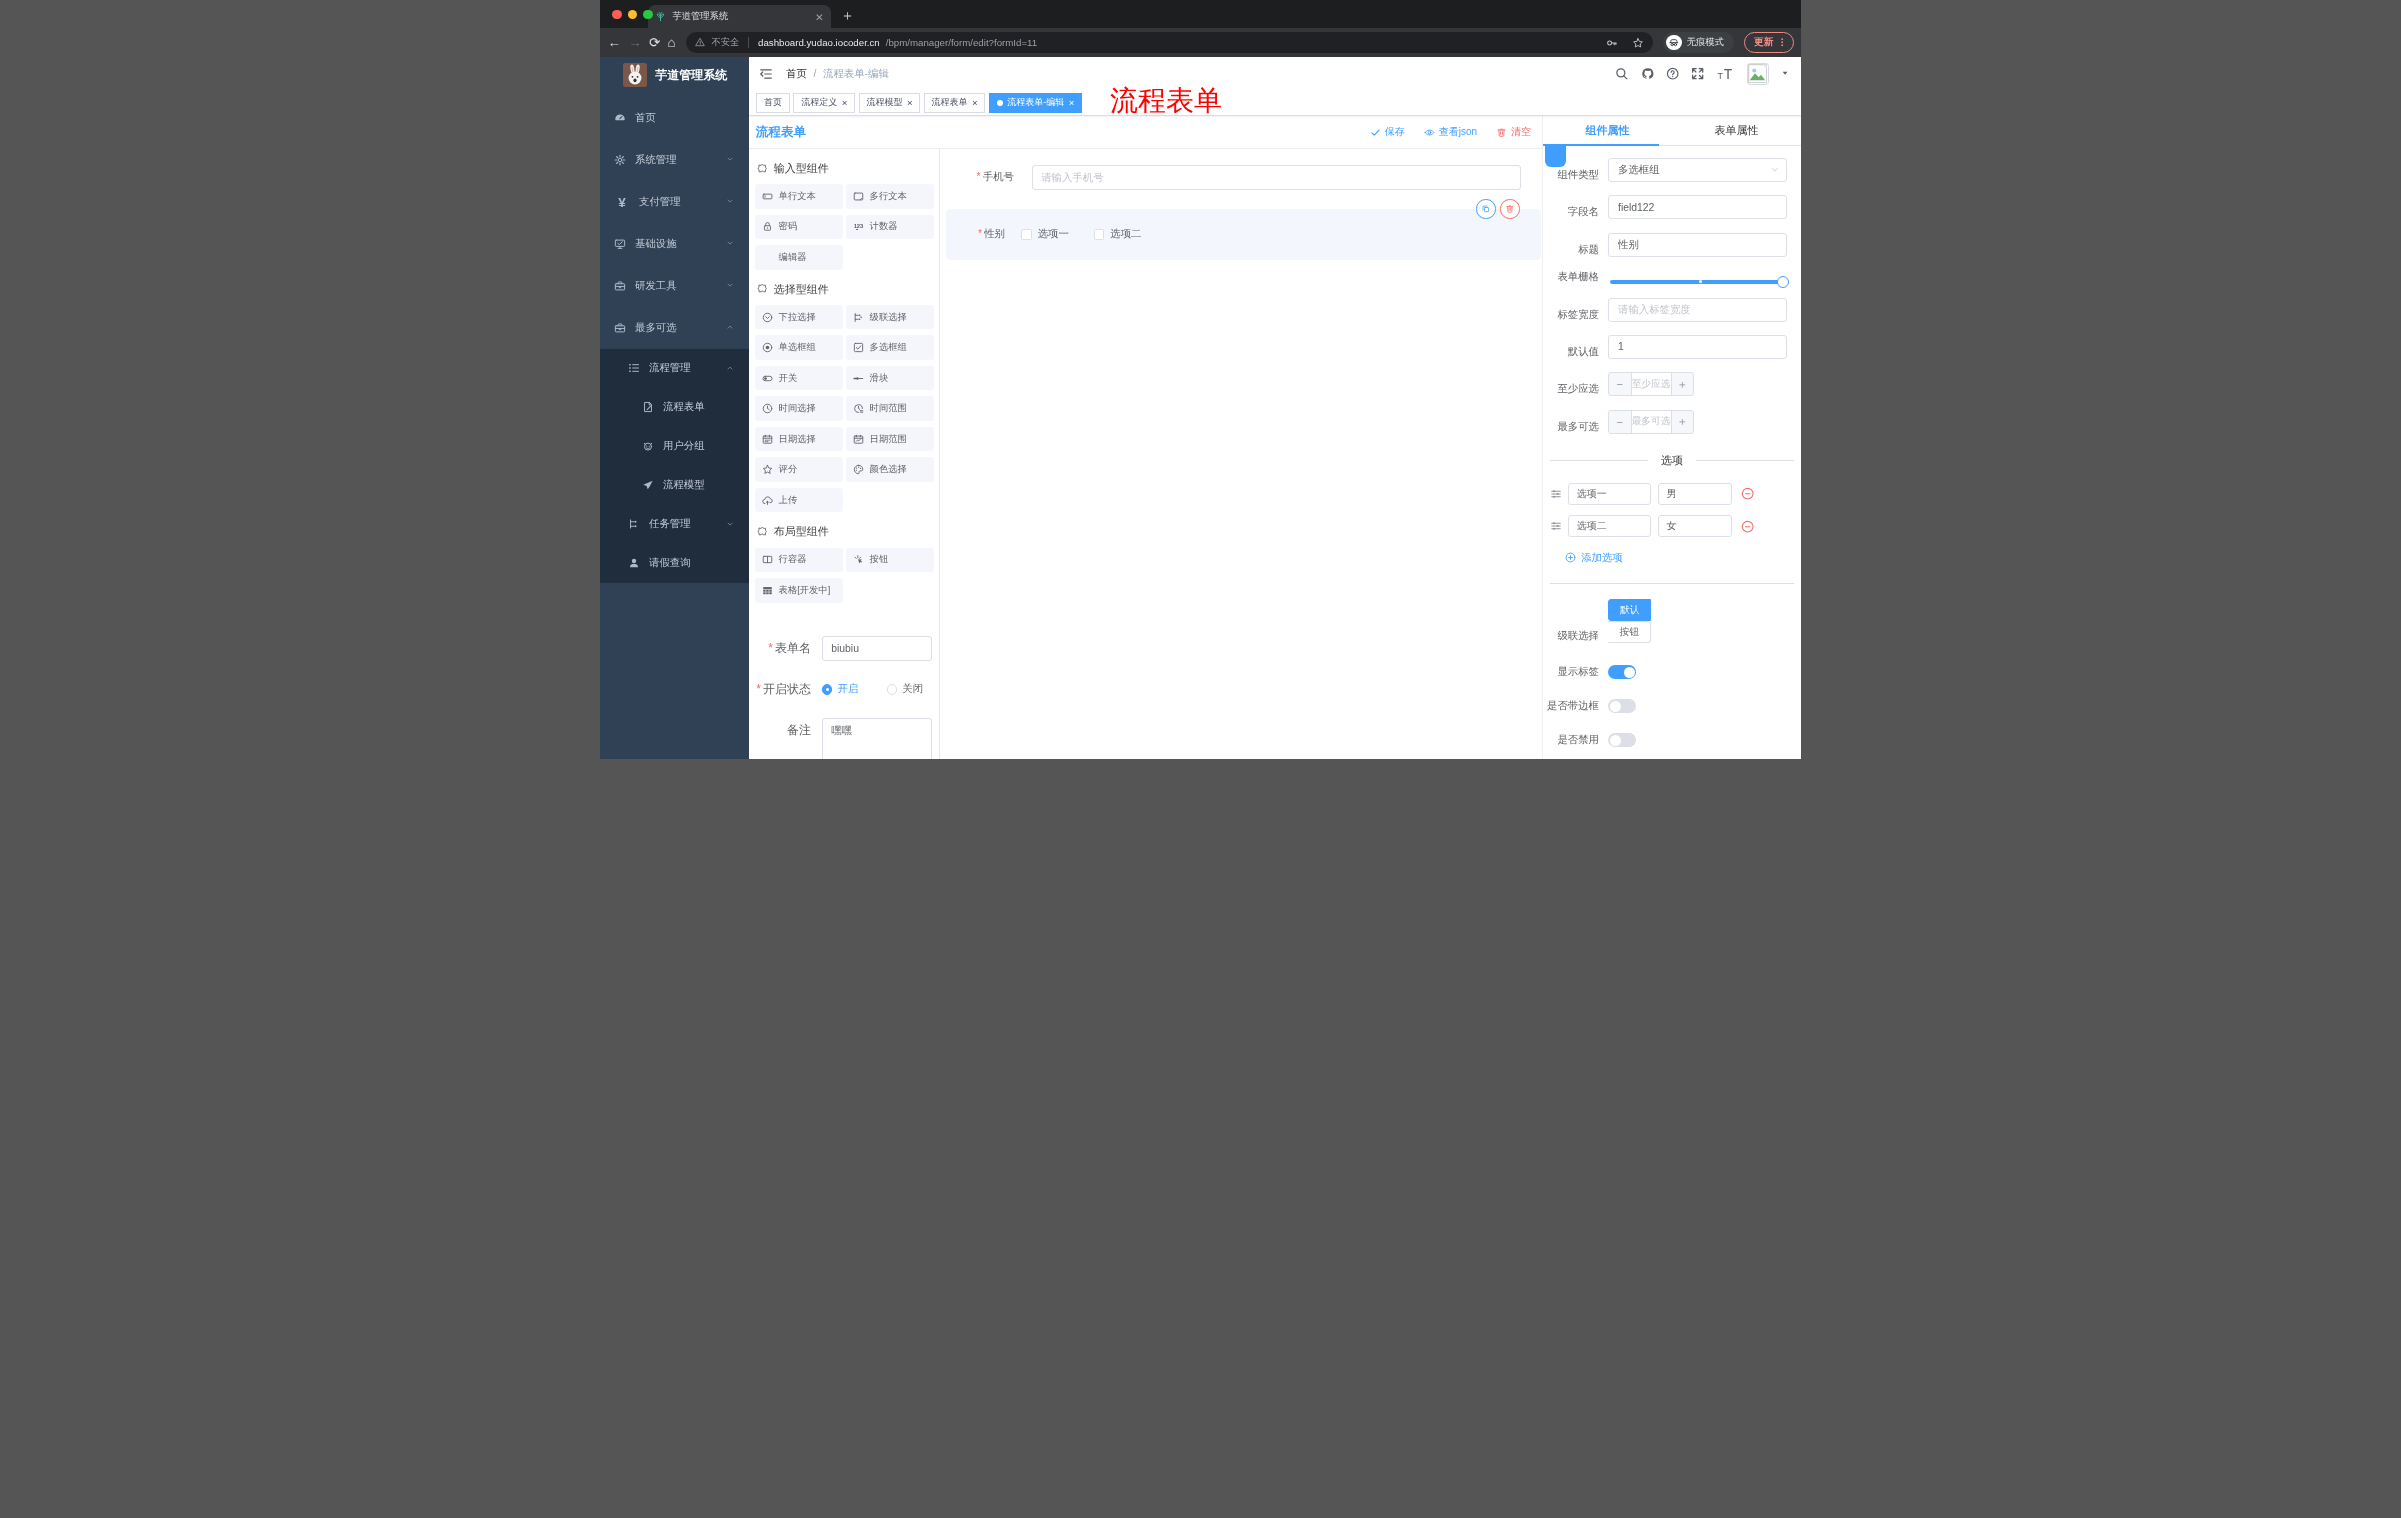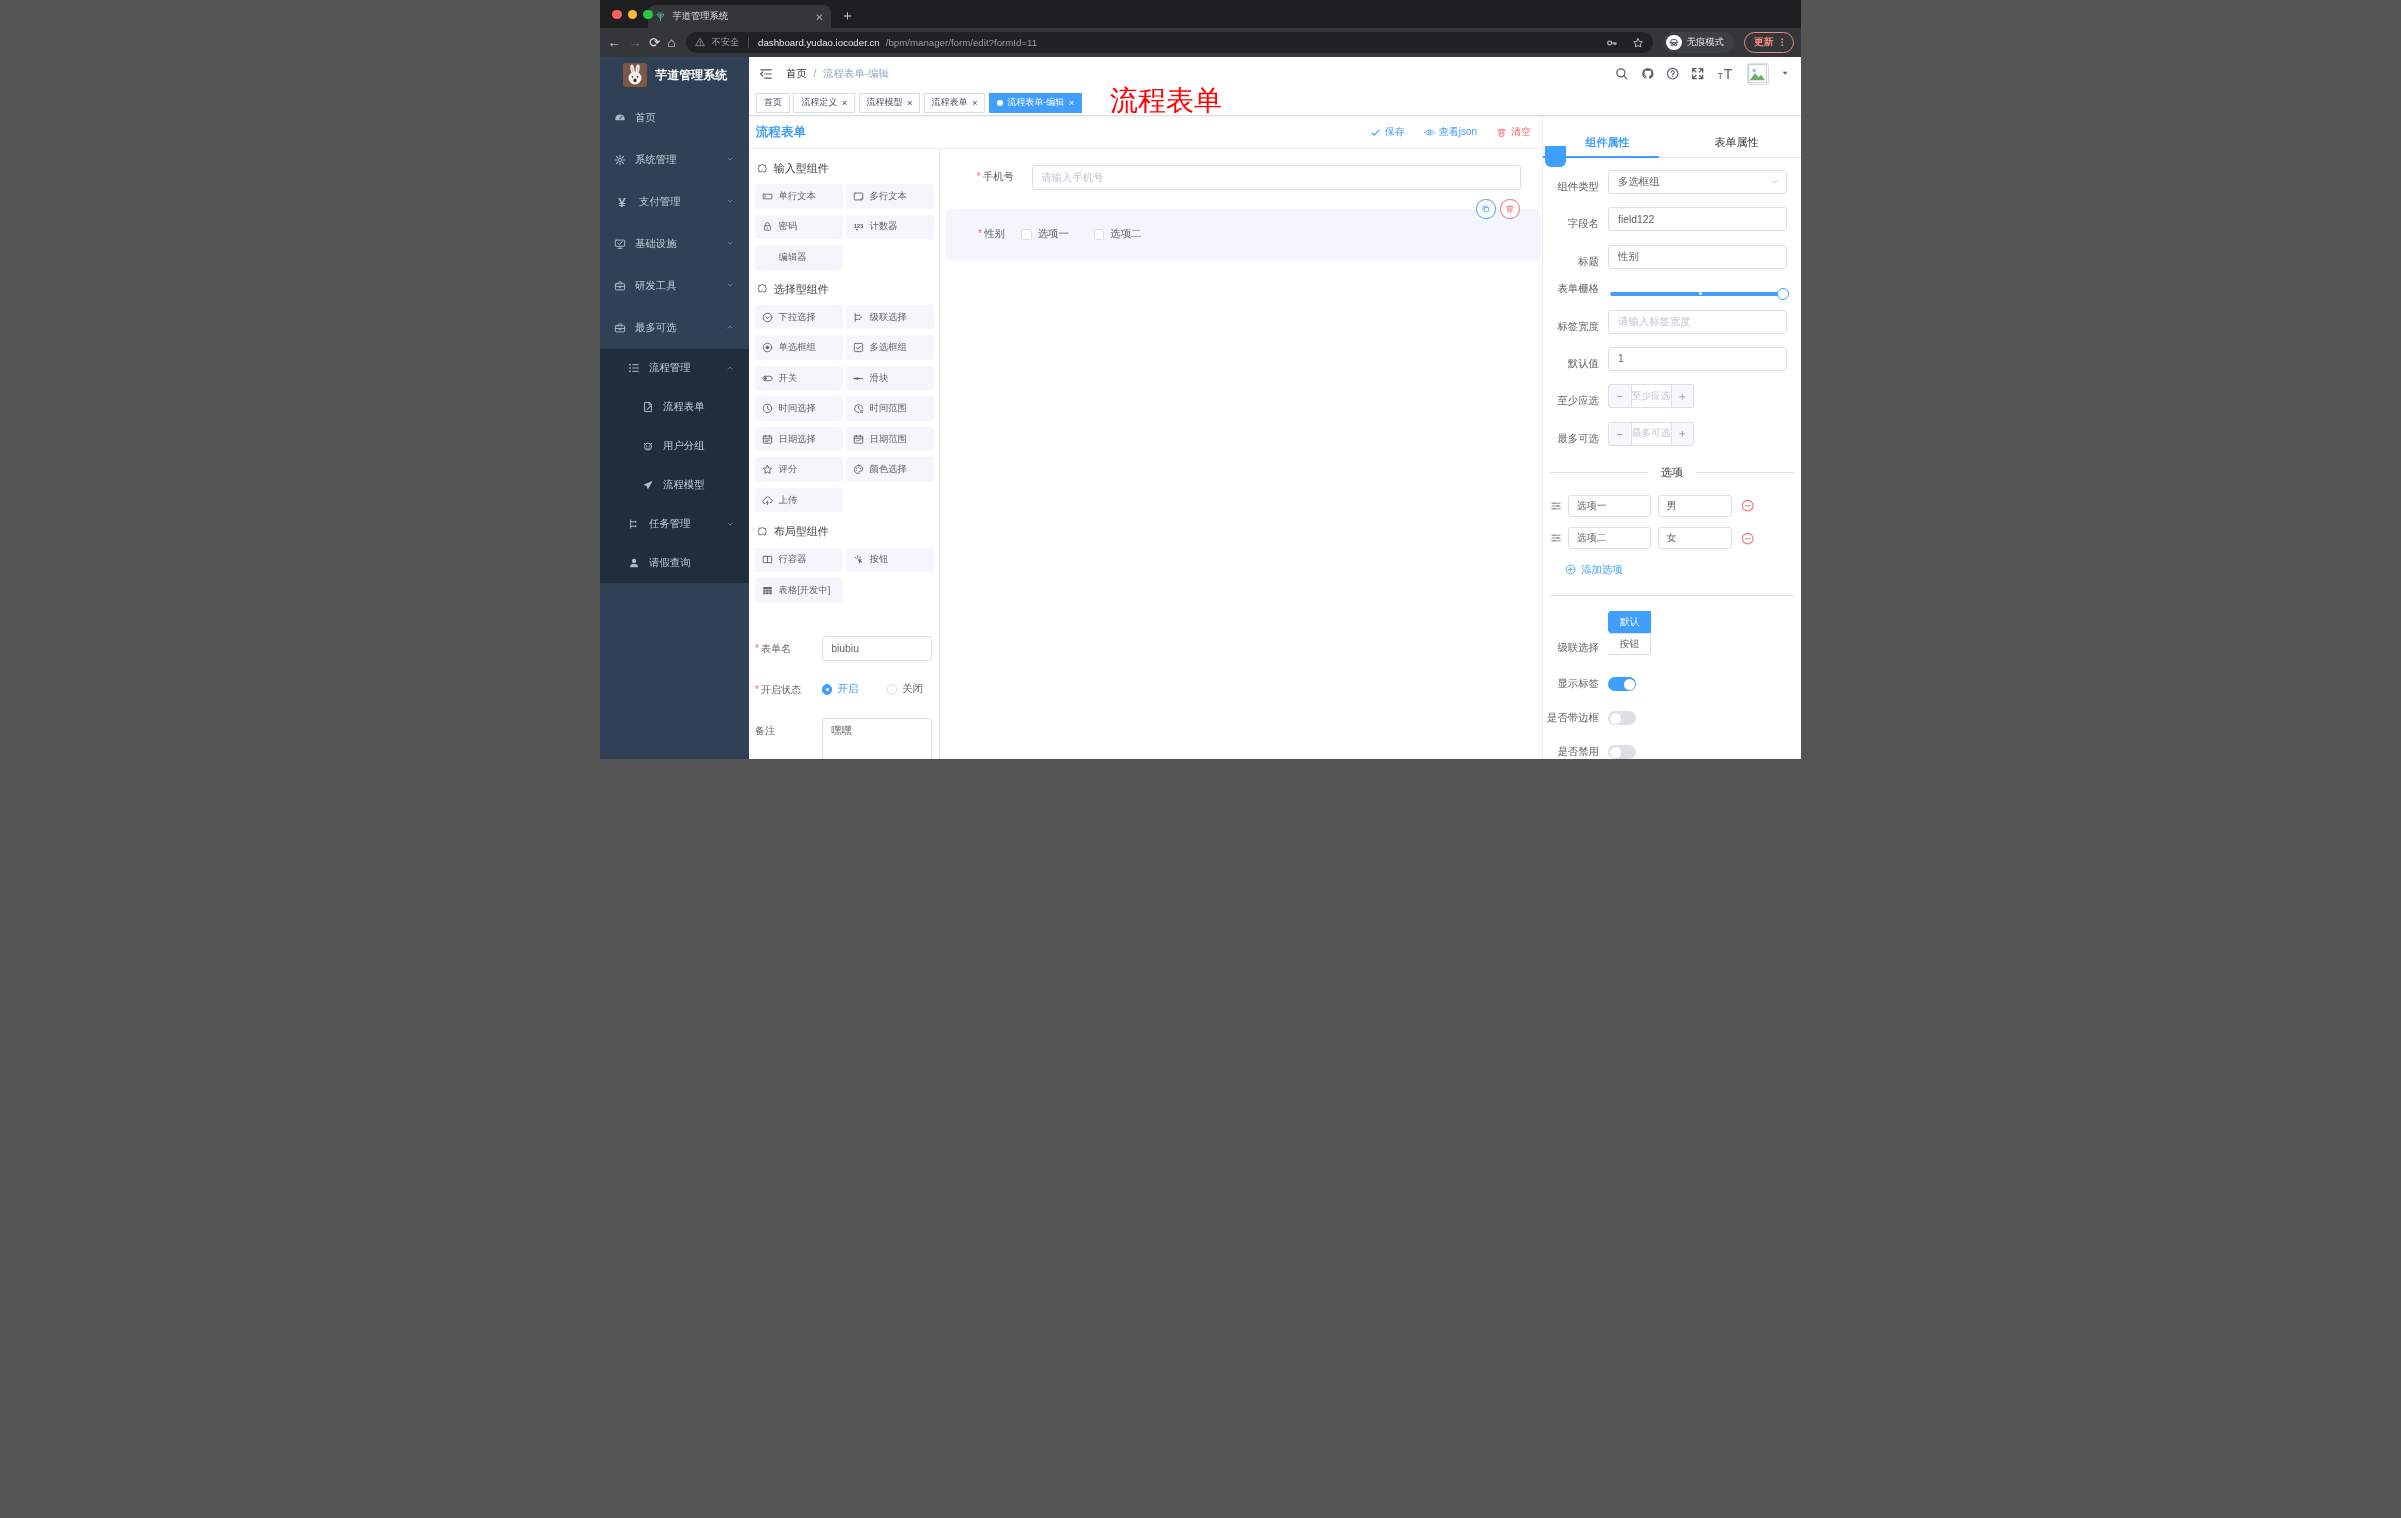--- a/index.html
+++ b/index.html
@@ -88,21 +88,21 @@
   .palette { width:191px; flex-shrink:0; border-right:0.7px solid #e8e8e8; padding:0 6.7px 0 6px; overflow:hidden; }
   .p-sec-title { display:flex; align-items:center; gap:6px; margin:12px 0 8.2px 0.7px; font-size:11px; color:#3d3d3d; }
   .p-sec-title .pi { font-size:12px; color:#707070; display:flex; }
   .chips { display:grid; grid-template-columns:88px 88px; gap:6px 3px;text-align:center; }
   .chip { height:24.5px; background:#f4f6fc; border-radius:3px; display:flex; align-items:center; gap:5.2px; padding-left:7.4px; font-size:9.3px; color:#606266; cursor:grab; white-space:nowrap; }
   .chip .ci { width:11px; font-size:11px; color:#5f6368; display:flex; justify-content:center; flex-shrink:0; }
 
   .meta-form { margin-top:33px; }
   .mf-row { display:flex; margin-bottom:16.3px; align-items:center; }
   .mf-row.top { align-items:flex-start; }
-  .mf-label { width:56px; flex-shrink:0; font-size:10px; color:#606266; line-height:25px; white-space:nowrap; }
+  .mf-label { width:56px; flex-shrink:0; text-align:right; font-size:12px; color:#606266; line-height:25px; white-space:nowrap; }
   .star { color:var(--danger); margin-right:2.2px; }
   .mf-ctrl { margin-left:11px; flex:1; min-width:0;border-radius:8px; }
   .inp { width:100%; height:25px; border:0.7px solid var(--border); border-radius:3px; padding:0 8.2px; font-size:10.4px; color:#606266; outline:none; background:#fff; }
   .inp::placeholder { color:#c0c4cc; }
   .radio-group { display:flex; align-items:center; height:25px; gap:5.2px; }
   .radio { width:10.4px; height:10.4px; border-radius:50%; border:0.7px solid var(--border); background:#fff; position:relative; flex-shrink:0; cursor:pointer; }
   .radio.checked { background:var(--primary); border-color:var(--primary); }
   .radio.checked::after { content:""; position:absolute; left:3.3px; top:3.3px; width:3px; height:3px; border-radius:50%; background:#fff; }
   .radio-lab { font-size:10.4px; color:#606266; cursor:pointer; }
   .radio-lab.on { color:var(--primary); }
@@ -122,21 +122,21 @@
   .cb-item + .cb-item { margin-left:25px; }
   .cb { width:10.4px; height:10.4px; border:0.7px solid var(--border); border-radius:1.5px; background:#fff; cursor:pointer; }
   .cb-lab { margin-left:6px; font-size:10.4px; color:#606266; }
   .blk-btns { position:absolute; top:-9.7px; right:21px; display:flex; gap:4.5px; }
   .blk-btn { width:19.3px; height:19.3px; border-radius:50%; background:#fff; display:grid; place-items:center; font-size:9.7px; cursor:pointer; }
   .blk-btn.copy { border:0.7px solid var(--primary); color:var(--primary); }
   .blk-btn.del { border:0.7px solid var(--danger); color:var(--danger); }
 
   
   .props { width:259px; flex-shrink:0; border-left:0.7px solid #efefef; display:flex; flex-direction:column; position:relative; }
-  .p-tabs { height:30px; display:flex; border-bottom:0.7px solid #dfe4ed; position:relative; flex-shrink:0;margin-top:12px; }
+  .p-tabs { height:30px; display:flex; border-bottom:0.7px solid #dfe4ed; position:relative; flex-shrink:0; }
   .p-tab { flex:1; display:grid; place-items:center; font-size:11px; color:#303133; cursor:pointer; }
   .p-tab.active { color:var(--primary); font-weight:600; }
   .p-underline { position:absolute; left:0; bottom:-0.7px; width:45%; height:1.5px; background:var(--primary); }
   .link-float { position:absolute; left:1.5px; top:30px; width:21px; height:21px; background:var(--primary); color:#fff; display:grid; place-items:center; border-radius:0 0 6px 6px; font-size:11px; z-index:3; cursor:pointer; }
   .p-body { flex:1; padding-top:12px; overflow:hidden; }
   .pr { display:flex; align-items:flex-end; margin:0 14px 13.4px 0; }
   .pr-label { width:65px; flex-shrink:0; text-align:right; padding-right:9px; font-size:10.4px; color:#606266; white-space:nowrap; }
   .pr-ctrl { flex:1; min-width:0; display:flex; align-items:center; position:relative; }
   .pi2 { height:24px; width:100%; border:0.7px solid var(--border); border-radius:3px; padding:0 9px; font-size:10.4px; color:#606266; outline:none; background:#fff; }
   .pi2::placeholder { color:#c0c4cc; }

